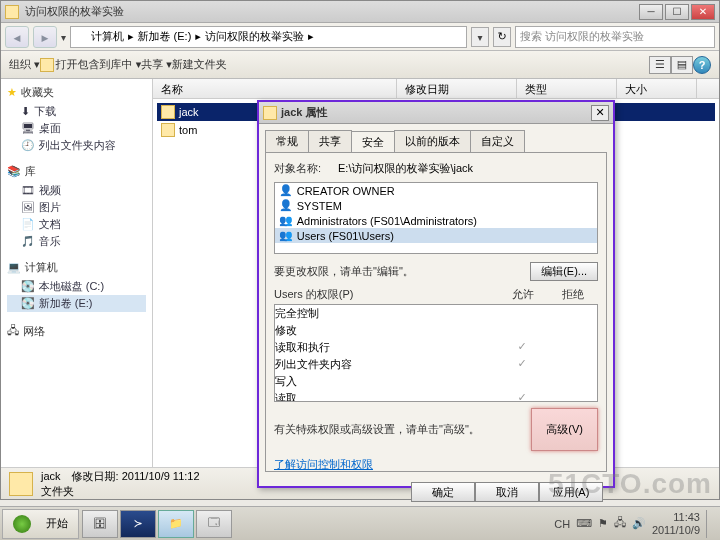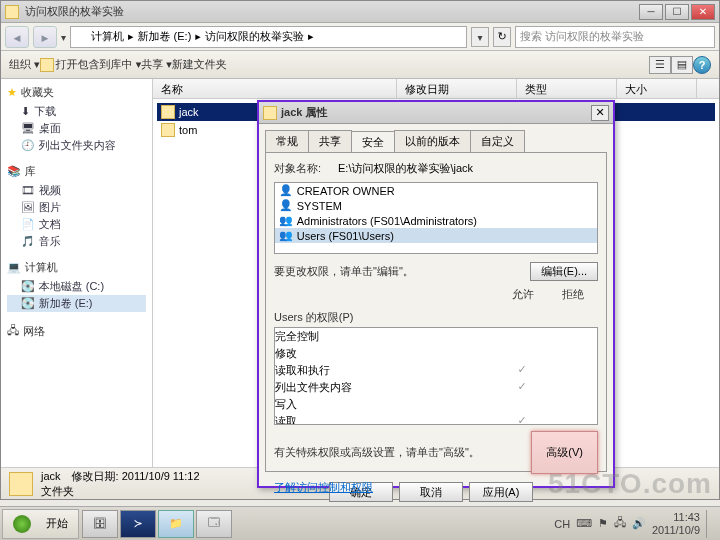--- a/index.html
+++ b/index.html
@@ -54,29 +54,29 @@
 .tab { padding:3px 10px; border:1px solid #999; border-bottom:none; background:#ece9e2; margin-right:-1px;}
 .tab.active { background:#f4f2ec; position:relative; top:1px;}
 .tabbody { border:1px solid #999; margin:0 6px 6px 6px; padding:8px; background:#f4f2ec; height:320px; position:relative;}
 .row { display:flex; align-items:center; margin-bottom:6px;}
 .lbl { color:#333; }
 .principallist { border:1px solid #999; background:#fff; height:72px; overflow:hidden; margin:4px 0 8px 0;}
 .principallist .prow { display:flex; align-items:center; gap:4px; padding:1px 4px;}
 .principallist .prow.sel { background:#cde; }
 .editbtn { padding:1px 10px; border:1px solid #888; background:linear-gradient(#fefefe,#ddd);}
 .permhdr { display:flex;}
-.permhdr .pl { flex:1;margin-top:23px; }
+.permhdr .pl { flex:1; }
 .permhdr .ph { width:50px; text-align:center;}
 .permlist { border:1px solid #999; background:#fff; height:98px; overflow:auto; margin-top:2px;}
 .permlist .prm { display:flex; align-items:flex-start; padding:1px 0;}
 .permlist .prm .pn { flex:1; }
 .permlist .prm .chk { width:50px; text-align:center; color:#888;}
 .advbtn { padding:13px 14px; border:1px solid #c88; background:linear-gradient(#f9d8d8,#eecac8); box-shadow:0 0 4px rgba(200,60,60,0.6);}
 .linktxt { color:#0066cc; text-decoration:underline;}
-.dlgbtns { display:flex; justify-content:center; gap:6px; padding:4px 10px 6px 0;}
+.dlgbtns { display:flex; justify-content:flex-end; padding:4px 10px 6px 0;}
 .dlgbtn { width:64px; height:20px; border:1px solid #888; background:linear-gradient(#fefefe,#ddd); }
 
 
 .taskbar { position:absolute; bottom:0; left:0; width:720px; height:34px; background:linear-gradient(#dcdad2,#c8c5bb); border-top:1px solid #aaa; display:flex; align-items:center;}
 .startbtn { height:30px; padding:0 10px; display:flex; align-items:center; gap:15px; background:linear-gradient(#f2f0ea,#d9d6cb); border:1px solid #aaa; margin:2px;}
 .startorb { width:18px; height:18px; border-radius:50%; background:radial-gradient(#7c4,#371);}
 .tbicon { width:36px; height:28px; margin:2px 1px; background:linear-gradient(#eee,#ccc); border:1px solid #999; display:flex; align-items:center; justify-content:center;}
 .tbicon.active { background:linear-gradient(#d6e8f5,#a8c8e0); border-color:#6a9;}
 .systray { margin-left:auto; display:flex; align-items:center; gap:6px; padding:0 6px; color:#444;}
 .clock { text-align:right; line-height:1.1; }

